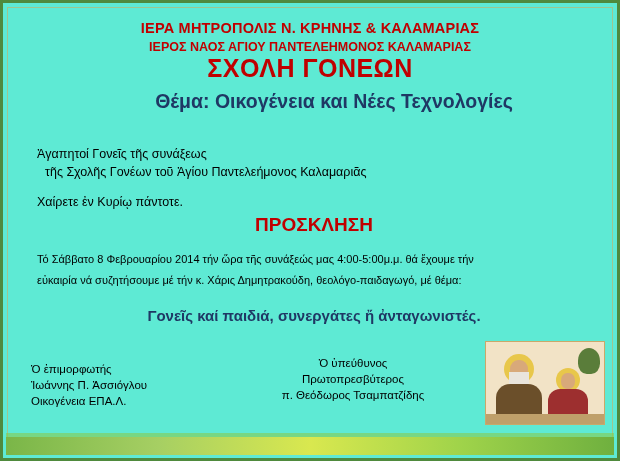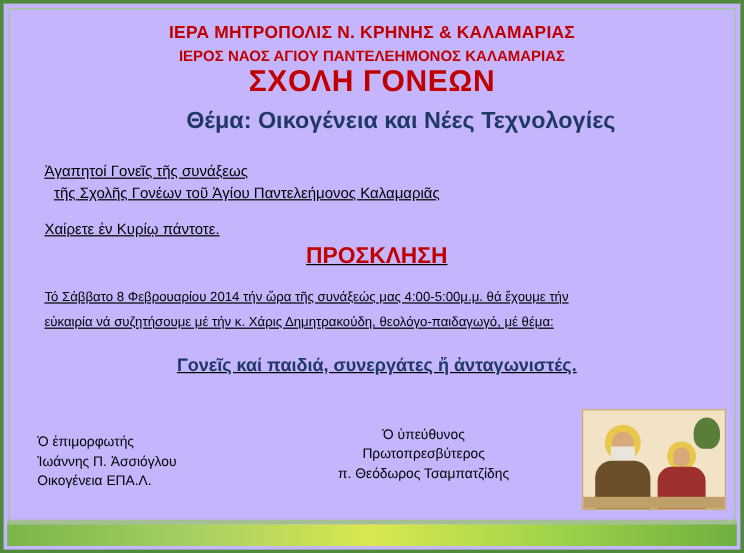--- a/index.html
+++ b/index.html
@@ -11,21 +11,21 @@
     height: 461px;
     background: #ffffff;
     font-family: "Liberation Sans", sans-serif;
     overflow: hidden;
   }
   .poster {
     position: relative;
     width: 620px;
     height: 461px;
     box-sizing: border-box;
-    background: #c4b5fd;
+    background: #5eead4;
     border: 3px solid #4f8a3d;
     overflow: hidden;
   }
   .inner-frame {
     position: absolute;
     left: 4px;
     top: 4px;
     right: 4px;
     bottom: 4px;
     border: 1px solid #9ec68d;
@@ -78,24 +78,23 @@
   }
   .title-sub {
     color: #1f3864;
     font-weight: bold;
     font-size: 19.5px;
     margin-top: 7px;
     padding-left: 48px;
   }
 
   .body-text {
-    margin-top: 21px;
+    margin-top: 32px;
     padding: 0 26px 0 34px;
     color: #000000;
-    text-decoration: underline;
   }
   .greet-line {
     font-size: 12.5px;
     line-height: 18px;
   }
   .greet-line.indent {
     padding-left: 8px;
   }
   .greet-gap {
     height: 12px;

